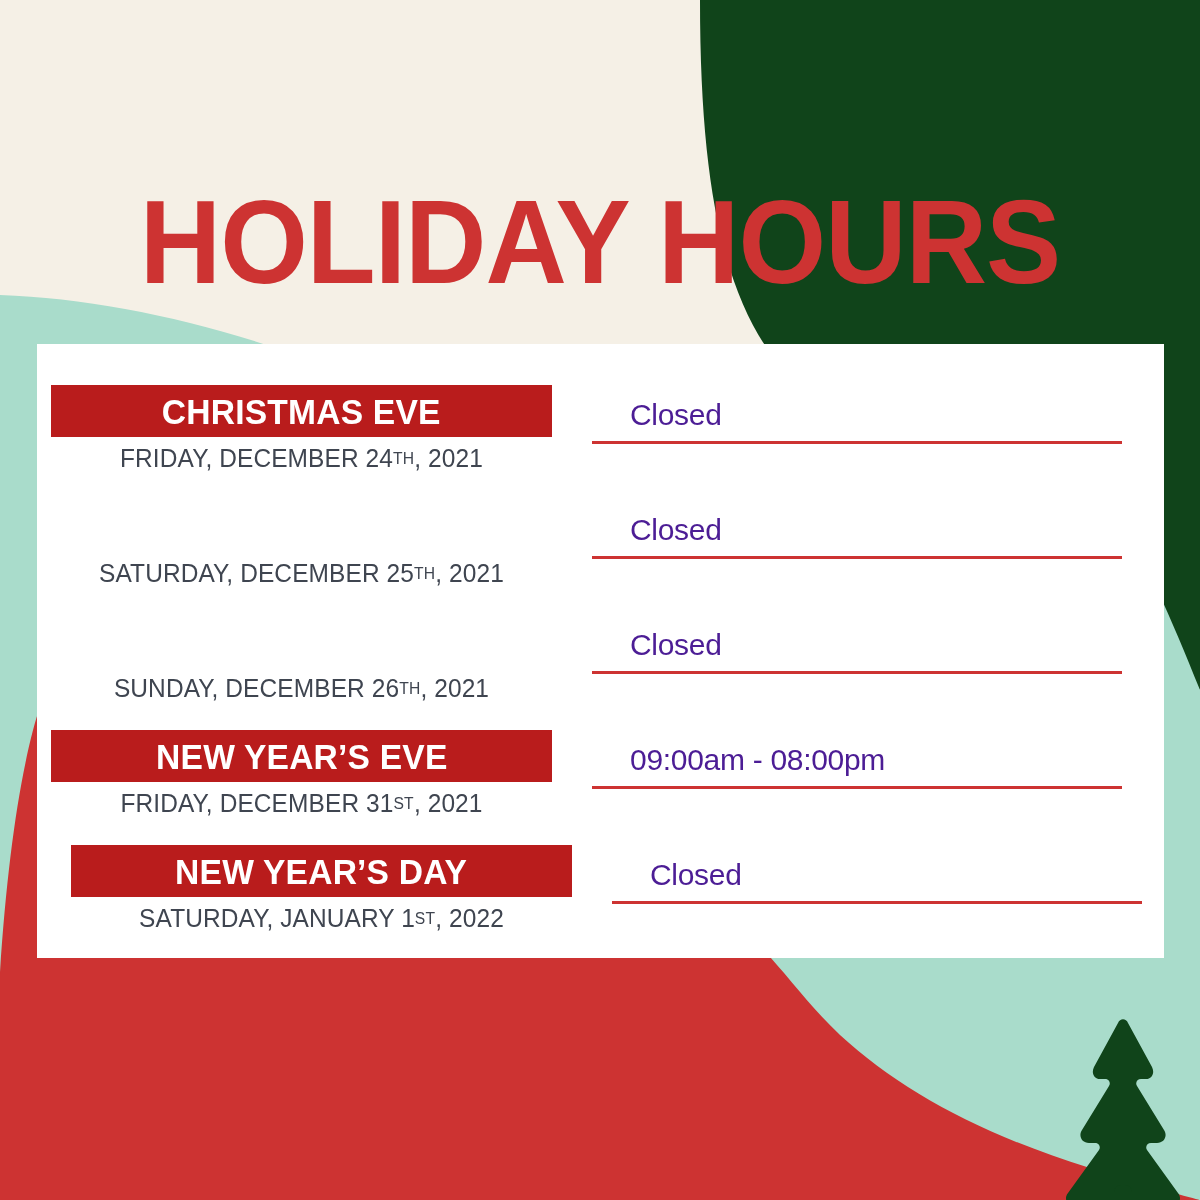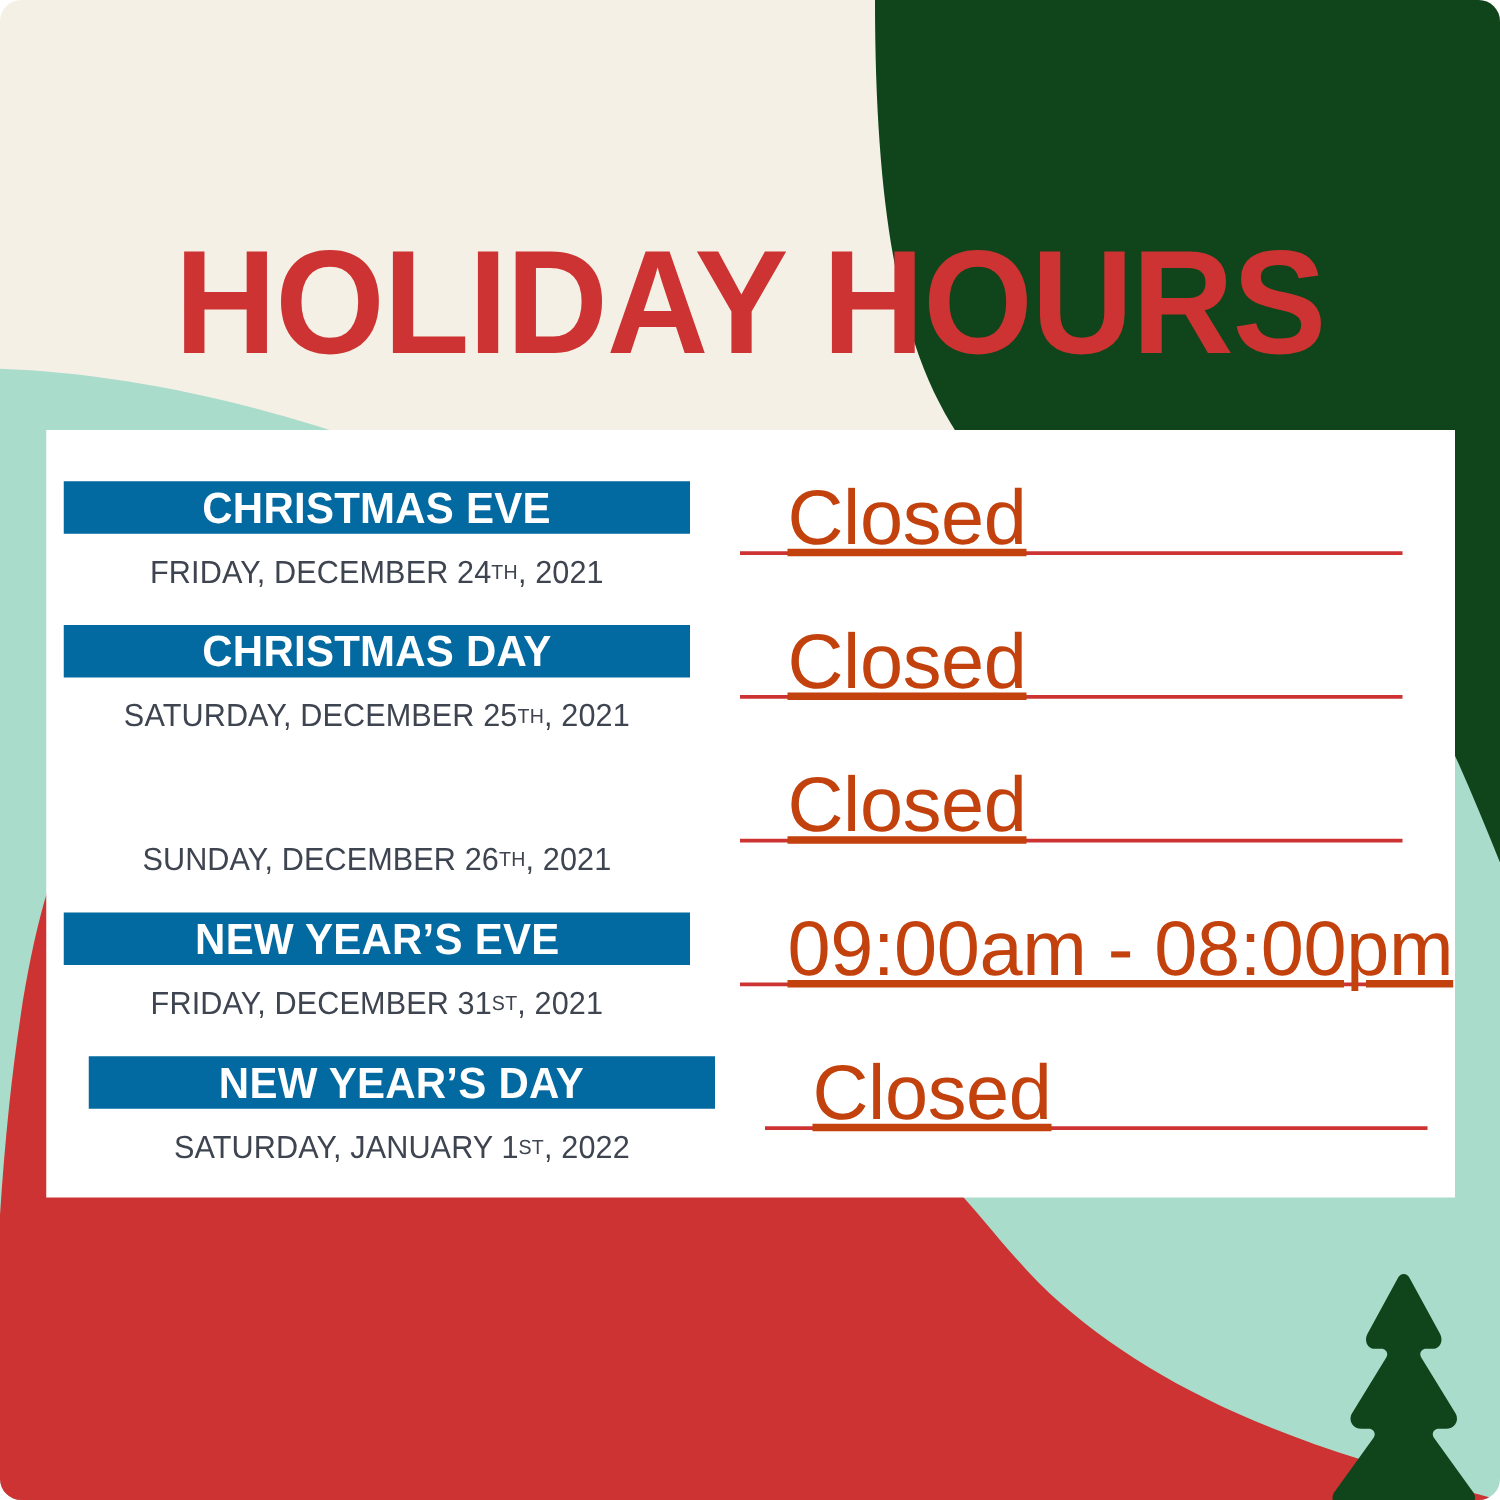--- a/index.html
+++ b/index.html
@@ -12,21 +12,20 @@
     overflow: hidden;
     font-family: "Liberation Sans", sans-serif;
     background: #ffffff;
   }
   #poster {
     position: relative;
     width: 1200px;
     height: 1200px;
     overflow: hidden;
     background: #ffffff;
-    border-radius: 17px;
   }
   #bg-layer {
     position: absolute;
     inset: 0;
     width: 1200px;
     height: 1200px;
   }
   
   .title {
     position: absolute;
@@ -65,22 +64,22 @@
   .row-1 { top: 148px; }
   .row-2 { top: 263px; }
   .row-3 { top: 378px; }
   .row-4 { top: 493px; margin-left: 20px; }
 
   .name-bar {
     position: absolute;
     left: 14px;
     top: 8px;
     width: 501px;
-    height: 42px;
-    background: #0369a1;
+    height: 52px;
+    background: #b91c1c;
     display: flex;
     align-items: center;
     justify-content: center;
   }
   .name-bar-label {
     color: #ffffff;
     font-family: "Liberation Sans", sans-serif;
     font-weight: bold;
     font-size: 35px;
     line-height: 35px;
@@ -115,28 +114,27 @@
     position: absolute;
     left: 555px;
     top: 0px;
     width: 530px;
     height: 64px;
     border-bottom: 3px solid #CD3332;
     display: flex;
     align-items: flex-end;
   }
   .hours-value {
-    color: #c2410c;
-    font-family: "Liberation Sans", sans-serif;
-    font-size: 62px;
+    color: #4c1d95;
+    font-family: "Liberation Sans", sans-serif;
+    font-size: 30px;
     line-height: 52px;
     letter-spacing: -0.3px;
     padding-left: 38px;
     white-space: nowrap;
-    text-decoration: underline;
   }
 </style>
 </head>
 <body>
 
 <div id="poster">
 
   <svg id="bg-layer" viewBox="0 0 1200 1200" width="1200" height="1200" xmlns="http://www.w3.org/2000/svg">
 
     <rect x="0" y="0" width="1200" height="1200" fill="#F5F0E6"></rect>
@@ -196,23 +194,20 @@
           <span>FRIDAY, DECEMBER 24</span>
           <sup>TH</sup>
           <span>, 2021</span>
         </div>
       <div class="hours-cell">
         <span class="hours-value">Closed</span>
       </div>
     </div>
 
     <div class="row row-1">
-      <div class="name-bar">
-        <span class="name-bar-label">CHRISTMAS DAY</span>
-      </div>
       <div class="date-line">
           <span>SATURDAY, DECEMBER 25</span>
           <sup>TH</sup>
           <span>, 2021</span>
         </div>
       <div class="hours-cell">
         <span class="hours-value">Closed</span>
       </div>
     </div>
 

